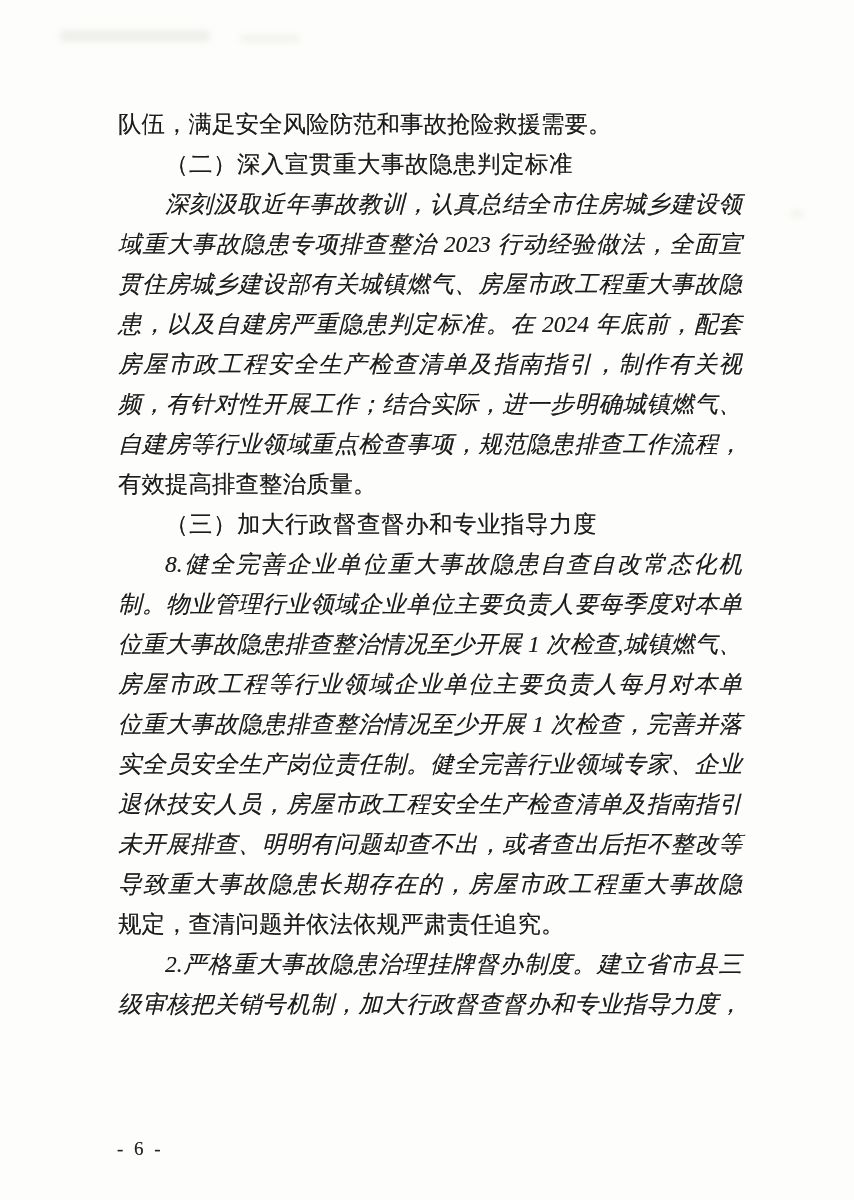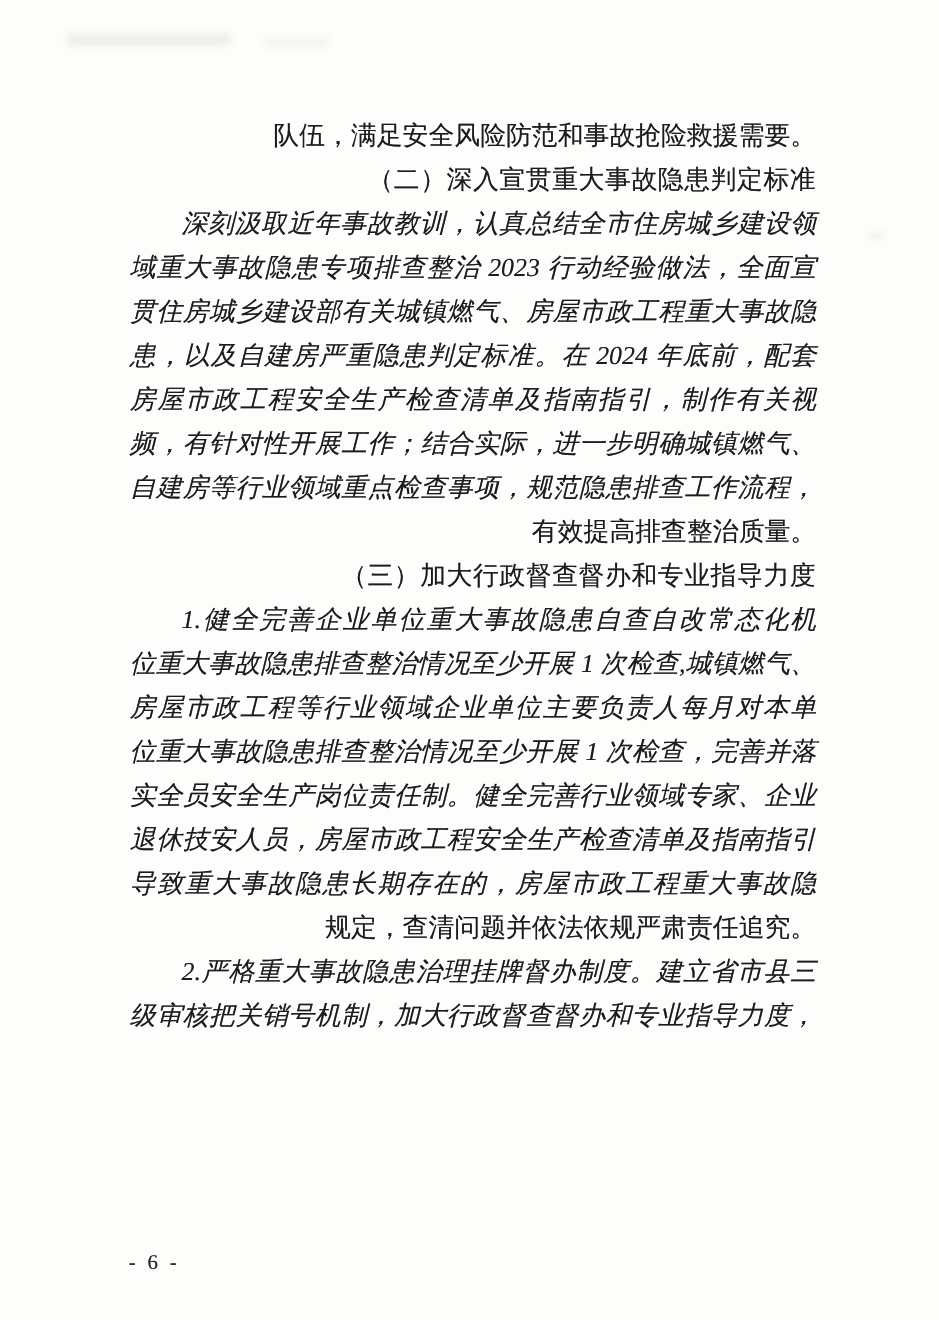--- a/index.html
+++ b/index.html
@@ -32,21 +32,20 @@
     top: 104px;
     width: 624px;
     color: #1c1c1c;
   }
   .line {
     font-size: 23.5px;
     line-height: 40px;
     height: 40px;
     white-space: nowrap;
     text-shadow: 0 0 0.6px rgba(25, 25, 25, 0.55);
-    text-align: right;
   }
   .line.justify {
     text-align: justify;
     text-align-last: justify;
     font-style: italic;
   }
   .line.indent {
     text-indent: 47px;
   }
   .line.heading {
@@ -77,26 +76,28 @@
       <div class="line indent heading">（二）深入宣贯重大事故隐患判定标准</div>
       <div class="line justify indent">深刻汲取近年事故教训，认真总结全市住房城乡建设领</div>
       <div class="line justify">域重大事故隐患专项排查整治 2023 行动经验做法，全面宣</div>
       <div class="line justify">贯住房城乡建设部有关城镇燃气、房屋市政工程重大事故隐</div>
       <div class="line justify">患，以及自建房严重隐患判定标准。在 2024 年底前，配套</div>
       <div class="line justify">房屋市政工程安全生产检查清单及指南指引，制作有关视</div>
       <div class="line justify">频，有针对性开展工作；结合实际，进一步明确城镇燃气、</div>
       <div class="line justify">自建房等行业领域重点检查事项，规范隐患排查工作流程，</div>
       <div class="line">有效提高排查整治质量。</div>
       <div class="line indent heading">（三）加大行政督查督办和专业指导力度</div>
-      <div class="line justify indent">1.健全完善企业单位重大事故隐患自查自改常态化机</div>
+      <div class="line justify indent">8.健全完善企业单位重大事故隐患自查自改常态化机</div>
+      <div class="line justify">制。物业管理行业领域企业单位主要负责人要每季度对本单</div>
       <div class="line justify">位重大事故隐患排查整治情况至少开展 1 次检查,城镇燃气、</div>
       <div class="line justify">房屋市政工程等行业领域企业单位主要负责人每月对本单</div>
       <div class="line justify">位重大事故隐患排查整治情况至少开展 1 次检查，完善并落</div>
       <div class="line justify">实全员安全生产岗位责任制。健全完善行业领域专家、企业</div>
       <div class="line justify">退休技安人员，房屋市政工程安全生产检查清单及指南指引</div>
+      <div class="line justify">未开展排查、明明有问题却查不出，或者查出后拒不整改等</div>
       <div class="line justify">导致重大事故隐患长期存在的，房屋市政工程重大事故隐</div>
       <div class="line">规定，查清问题并依法依规严肃责任追究。</div>
       <div class="line justify indent">2.严格重大事故隐患治理挂牌督办制度。建立省市县三</div>
       <div class="line justify">级审核把关销号机制，加大行政督查督办和专业指导力度，</div>
     </div>
 
   <div class="page-number">- 6 -</div>
 </div>
 
 </body></html>

